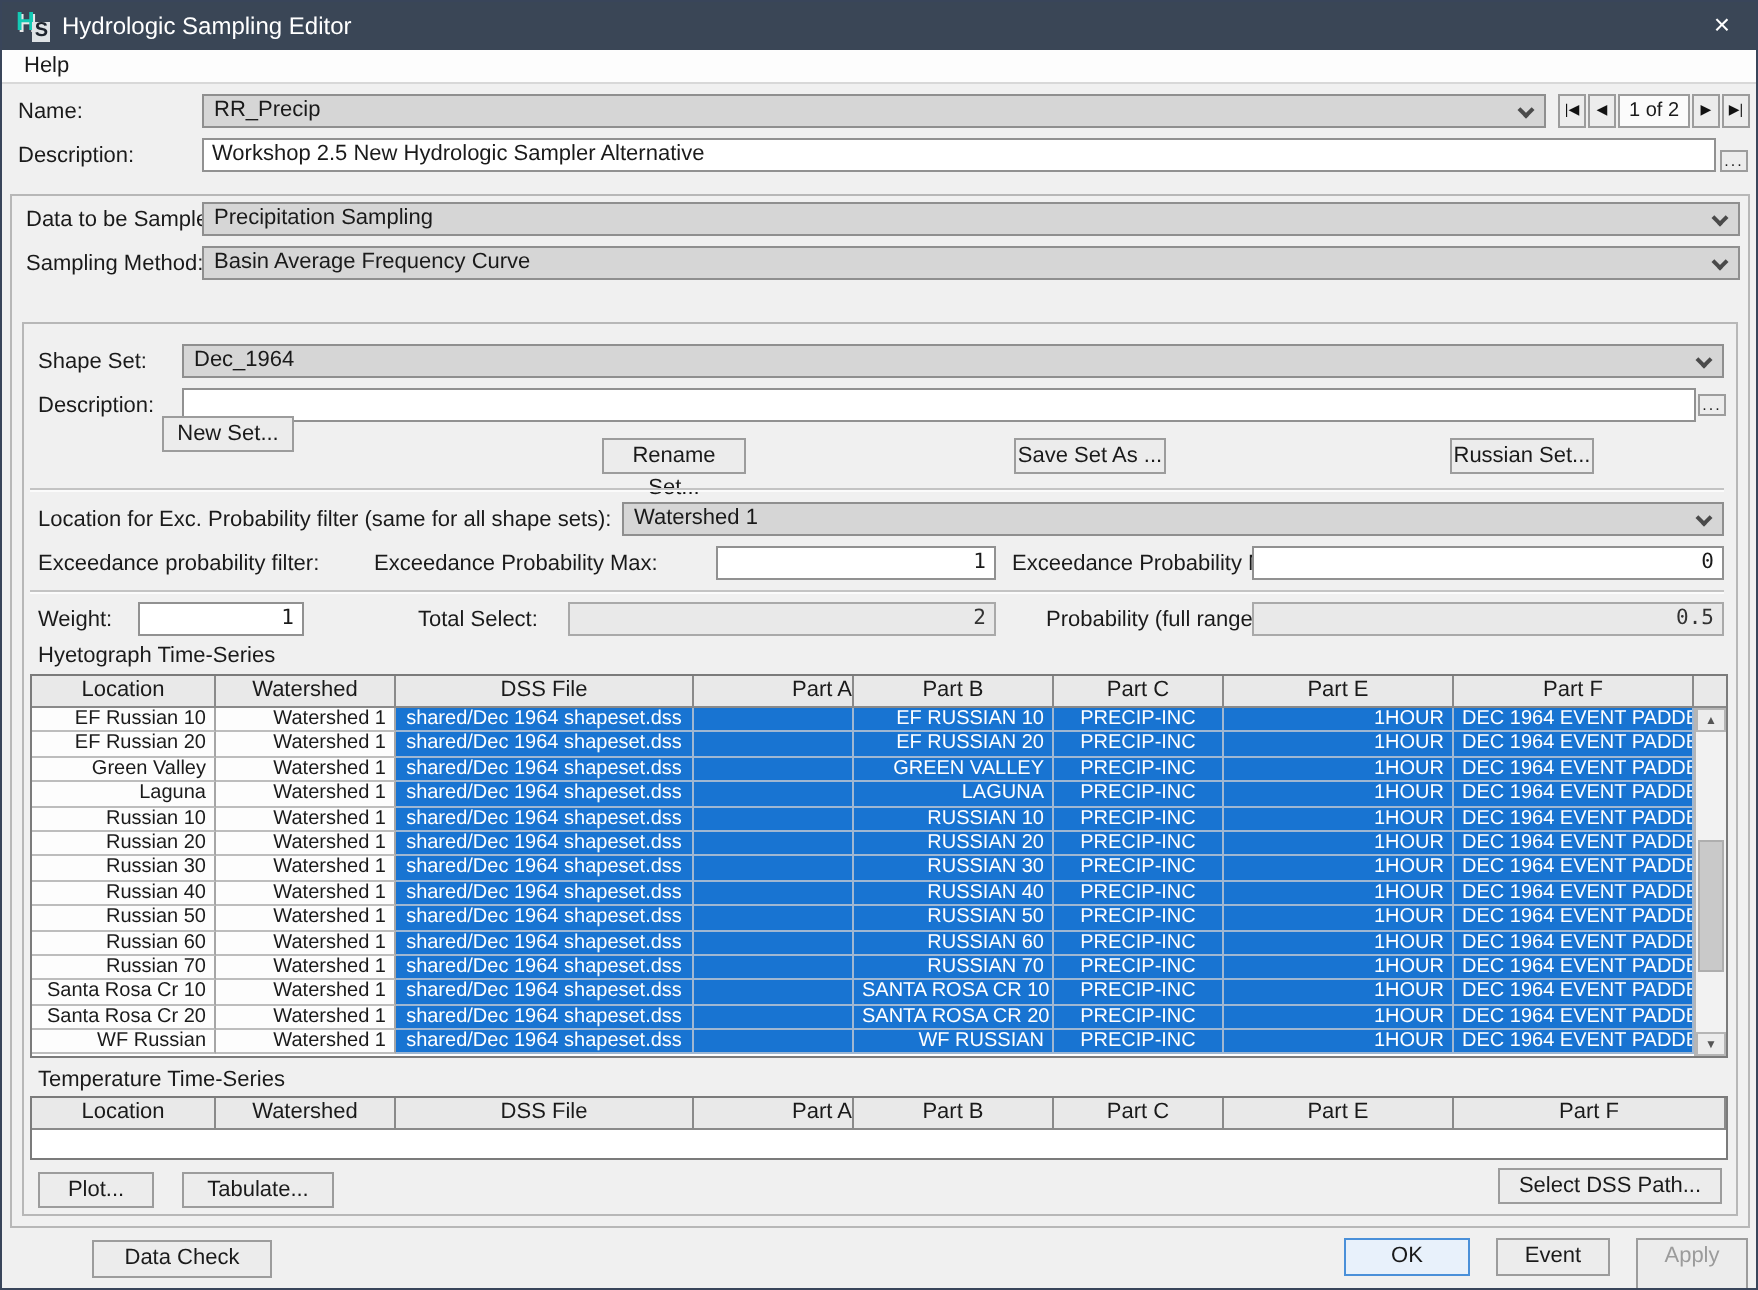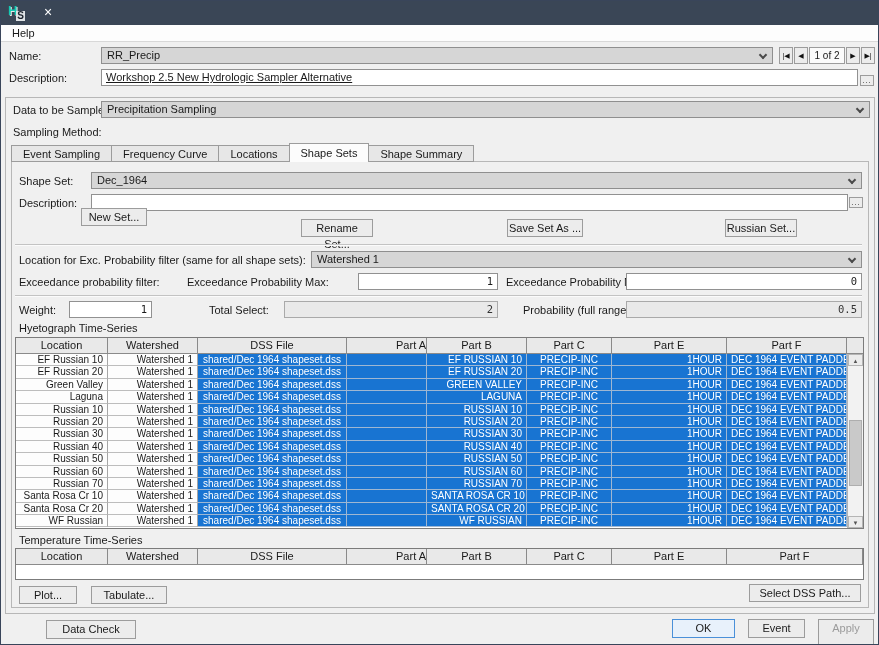--- a/index.html
+++ b/index.html
@@ -82,20 +82,21 @@
 </head>
 <body>
 
 <div id="window">
 
   <div class="titlebar">
     <div class="appicon">
       <span class="h">H</span>
       <span class="s">S</span>
     </div>
+    <div class="title-text">Hydrologic Sampling Editor</div>
     <div class="close-btn">×</div>
   </div>
 
   <div class="menubar">
     <span class="menu-item">Help</span>
   </div>
 
   <div class="lbl" style="left:8px; top:49px;">Name:</div>
   <div class="combo" style="left:100px; top:46px; width:672px;">
     <span>RR_Precip</span>
@@ -103,40 +104,37 @@
   </div>
   <div class="pager">
     <div class="pbtn">|◀</div>
     <div class="pbtn">◀</div>
     <div class="plabel">1 of 2</div>
     <div class="pbtn">▶</div>
     <div class="pbtn">▶|</div>
   </div>
 
   <div class="lbl" style="left:8px; top:71px;">Description:</div>
-  <div class="field text-left" style="left:100px; top:68px; width:757px;text-decoration:underline;">Workshop 2.5 New Hydrologic Sampler Alternative</div>
+  <div class="field text-left" style="left:100px; top:68px; width:757px;">Workshop 2.5 New Hydrologic Sampler Alternative</div>
   <div class="btn tiny" style="left:859px; top:74px; width:14px; height:11px;">...</div>
 
   <div class="panel" style="left:4px; top:96px; width:870px; height:517px;"></div>
 
   <div class="lbl" style="left:12px; top:103px;">Data to be Sampled:</div>
   <div class="combo" style="left:100px; top:100px; width:769px;">
     <span>Precipitation Sampling</span>
     <span class="chev"></span>
   </div>
 
   <div class="lbl" style="left:12px; top:125px;">Sampling Method:</div>
-
-  <div class="tabs">
-    <div class="tab">Event Sampling</div>
-    <div class="tab">Frequency Curve</div>
-    <div class="tab">Locations</div>
-    <div class="tab active">Shape Sets</div>
-    <div class="tab">Shape Summary</div>
-  </div>
+  <div class="combo" style="left:100px; top:122px; width:769px;">
+    <span>Basin Average Frequency Curve</span>
+    <span class="chev"></span>
+  </div>
+
   <div class="panel" style="left:10px; top:160px; width:858px; height:447px; background:transparent;"></div>
 
   <div class="lbl" style="left:18px; top:174px;">Shape Set:</div>
   <div class="combo" style="left:90px; top:171px; width:771px;">
     <span>Dec_1964</span>
     <span class="chev"></span>
   </div>
 
   <div class="lbl" style="left:18px; top:196px;">Description:</div>
   <div class="field text-left" style="left:90px; top:193px; width:757px;"></div>

